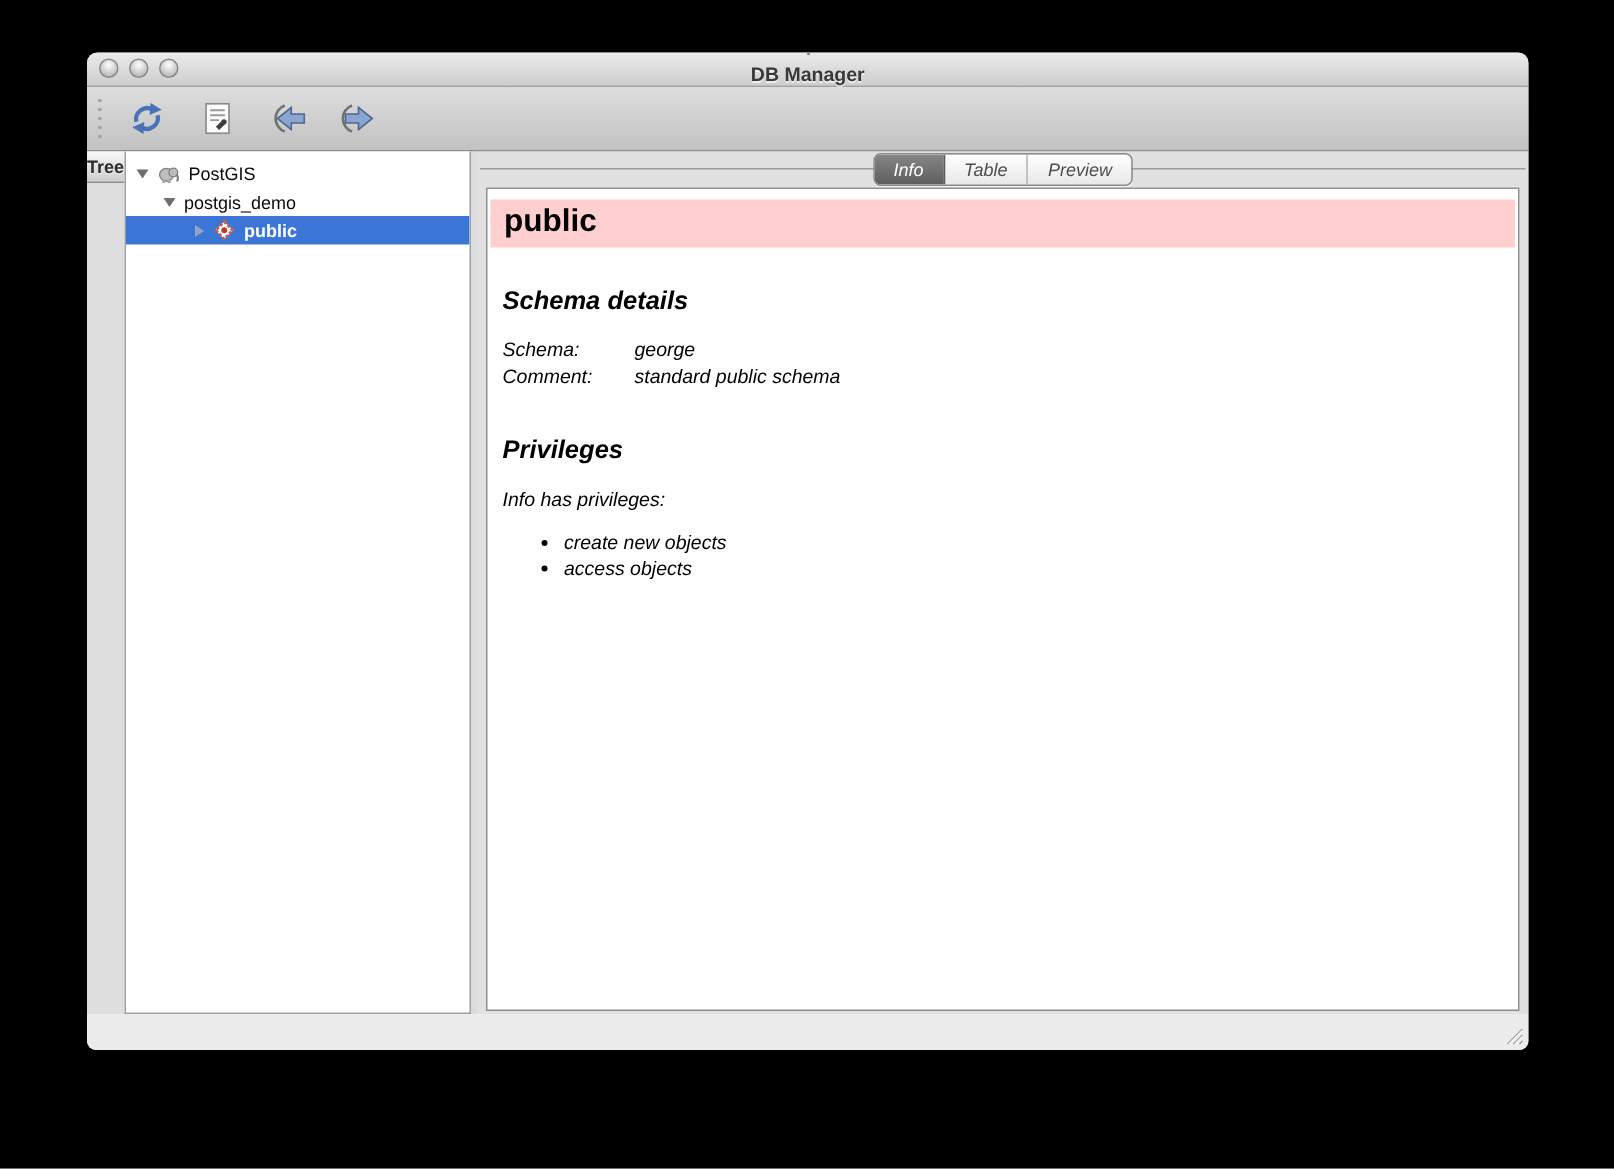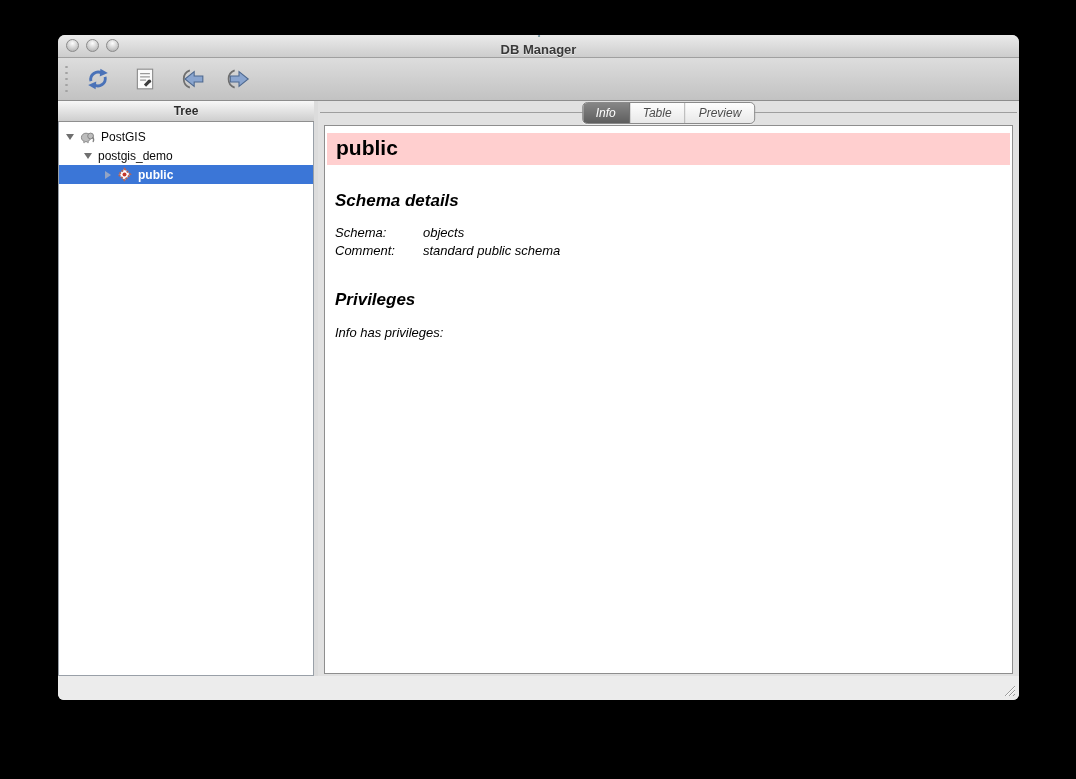--- a/index.html
+++ b/index.html
@@ -33,21 +33,21 @@
     border-bottom:1px solid #8d8d8d;display:flex;align-items:center;padding-left:5px;
   }
   .drag-dots{
     width:7px;height:34px;margin-right:10px;
     background-image:radial-gradient(circle,#a2a2a2 1px,rgba(0,0,0,0) 1.4px);
     background-size:5px 6px;background-position:1px 2px;
   }
   .tbtn{width:36px;height:32px;display:flex;align-items:center;justify-content:center;margin-right:11px;}
   
   .main{position:absolute;top:66px;left:0;right:0;bottom:24px;display:flex;}
-  .tree-dock{width:256px;display:flex;flex-direction:column;background:#dedede;}
+  .tree-dock{width:256px;display:flex;flex-direction:row;background:#dedede;}
   .tree-header{
     height:20px;line-height:20px;text-align:center;font-size:12px;font-weight:bold;color:#2d2d2d;
     background:linear-gradient(#f8f8f8,#cecece);border-bottom:1px solid #8f8f8f;
     text-shadow:0 1px 0 rgba(255,255,255,.7);
   }
   .tree-view{
     flex:1;background:#fff;border:1px solid #99a0a8;border-top:none;margin:0;
     padding-top:5px;overflow:hidden;
   }
   .tree-row{height:19px;display:flex;align-items:center;font-size:12px;color:#0a0a0a;}
@@ -204,29 +204,33 @@
         <span class="seg">Preview</span>
       </div>
 
       <div class="content-box">
         <div class="doc-title">public</div>
         <div class="doc-body">
 
           <div class="h2">Schema details</div>
           <div class="kv">
             <div class="kv-row">
-              <span class="kv-label">Schema:</span><span>objects</span>
+              <span class="kv-label">Schema:</span><span>george</span>
             </div>
             <div class="kv-row">
               <span class="kv-label">Comment:</span><span>standard public schema</span>
             </div>
           </div>
 
           <div class="h2 mt-lg">Privileges</div>
           <div class="intro">Info has privileges:</div>
+          <ul class="bullets">
+            <li>create new objects</li>
+            <li>access objects</li>
+          </ul>
 
         </div>
       </div>
     </div>
   </div>
 
   <div class="statusbar">
     <svg class="grip" width="14" height="14" viewBox="0 0 14 14">
       <path d="M13 3 L3 13" stroke="#9b9b9b" stroke-width="1"></path>
       <path d="M13 7 L7 13" stroke="#9b9b9b" stroke-width="1"></path>

